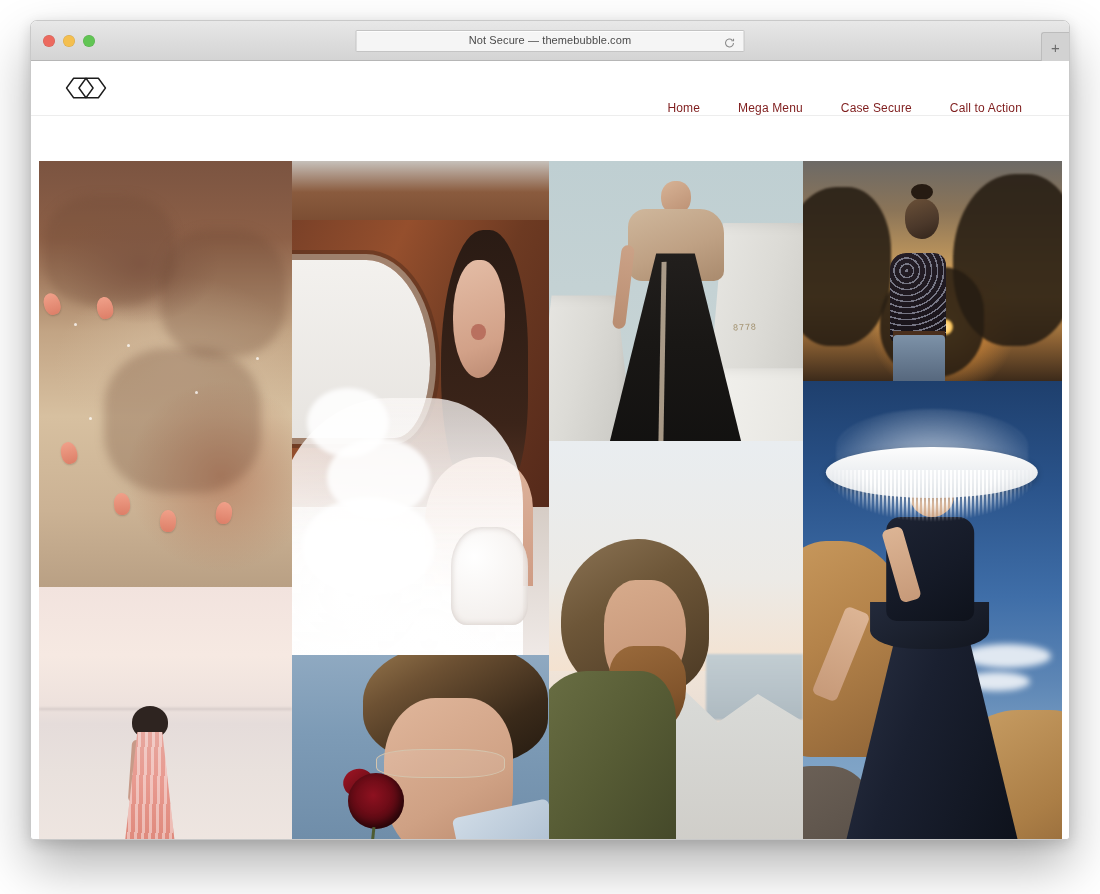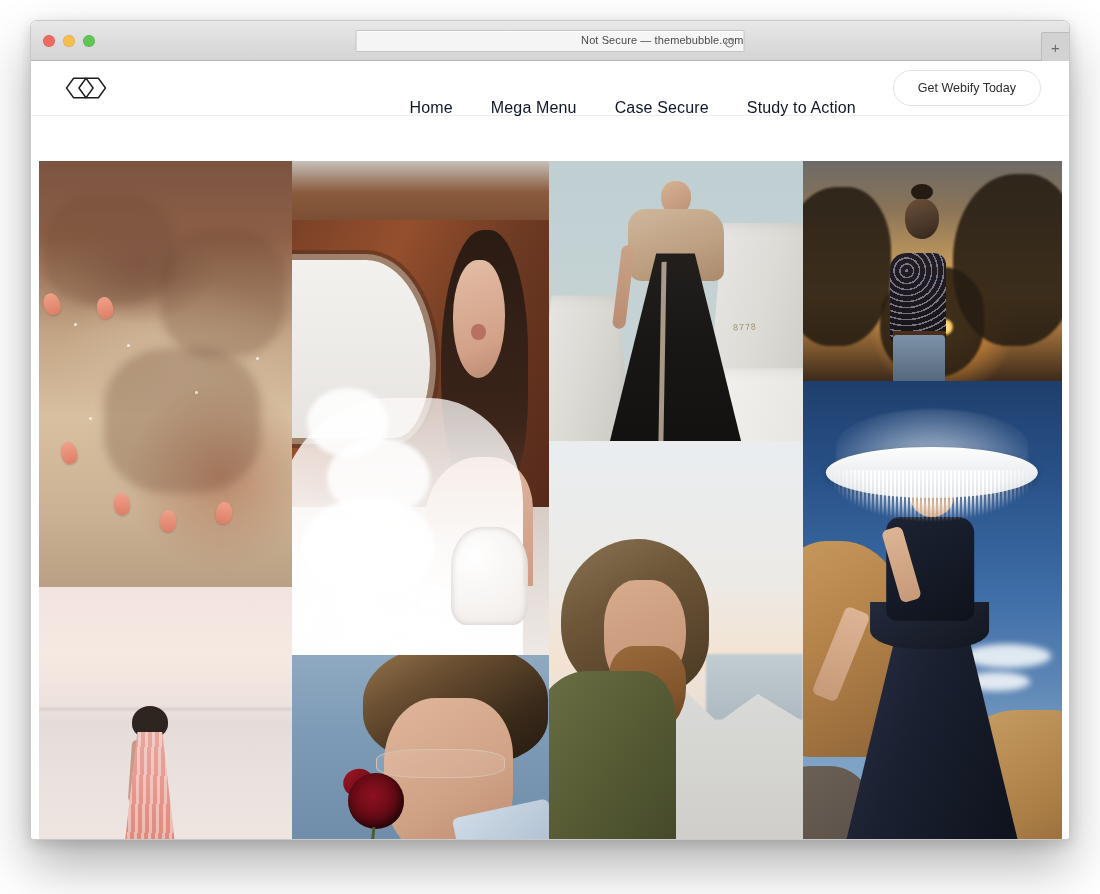--- a/index.html
+++ b/index.html
@@ -56,21 +56,21 @@
     position: absolute;
     left: 50%;
     transform: translateX(-50%);
     width: 389px;
     height: 22px;
     background: #f5f5f5;
     border: 1px solid #c4c4c4;
     border-radius: 1px;
     display: flex;
     align-items: center;
-    justify-content: flex-end;
+    justify-content: center;
     box-shadow: inset 0 1px 1px rgba(255,255,255,0.9);
   }
   .url-text {
     font-size: 11px;
     color: #4a4a4a;
     letter-spacing: 0.1px;
     line-height: 1;
     white-space: nowrap;
   }
   .reload-icon {
@@ -127,22 +127,22 @@
     justify-content: center;
   }
 
   .nav {
     margin-left: auto;
     display: flex;
     align-items: center;
     gap: 0;
   }
   .nav-link {
-    font-size: 16px;
-    color: #0f172a;
+    font-size: 12px;
+    color: #7f1d1d;
     letter-spacing: 0.15px;
     padding: 0 19px;
     white-space: nowrap;
     text-decoration: none;
     line-height: 1;
     margin-top: 40px;
   }
   .cta-button {
     margin-left: 18px;
     padding: 11px 24px;
@@ -695,22 +695,21 @@
         <svg viewBox="0 0 52 34" width="46" height="32" fill="none" stroke="#1c1c1c" stroke-width="1.6" stroke-linejoin="round">
           <path d="M4 17 L12 6 L26 6 L18 17 L26 28 L12 28 Z"></path>
           <path d="M26 6 L40 6 L48 17 L40 28 L26 28 L34 17 Z"></path>
         </svg>
       </div>
 
       <nav class="nav">
         <a class="nav-link">Home</a>
         <a class="nav-link">Mega Menu</a>
         <a class="nav-link">Case Secure</a>
-        <a class="nav-link">Study to Action</a>
-        <button class="cta-button">Get Webify Today</button>
+        <a class="nav-link">Call to Action</a>
       </nav>
     </div>
 
     <div class="header-spacer"></div>
 
     <div class="gallery">
 
       <div class="tile t-hands">
         <div class="art art-hands">
           <div class="finger-shade" style="left:2%;  top:8%;  width:52%; height:26%;"></div>

